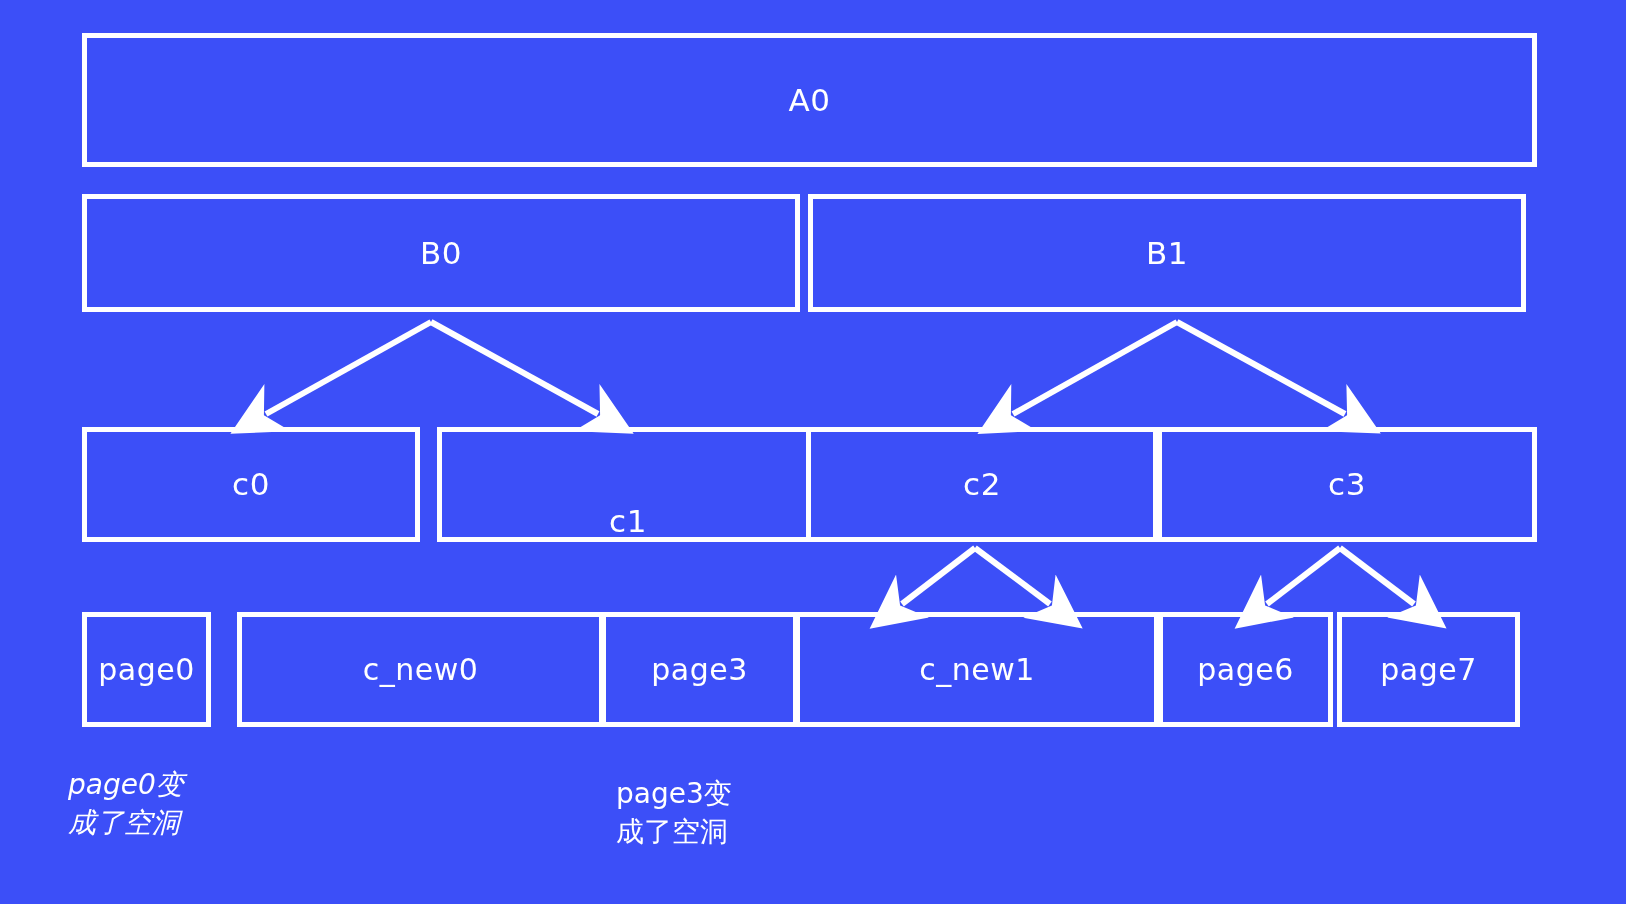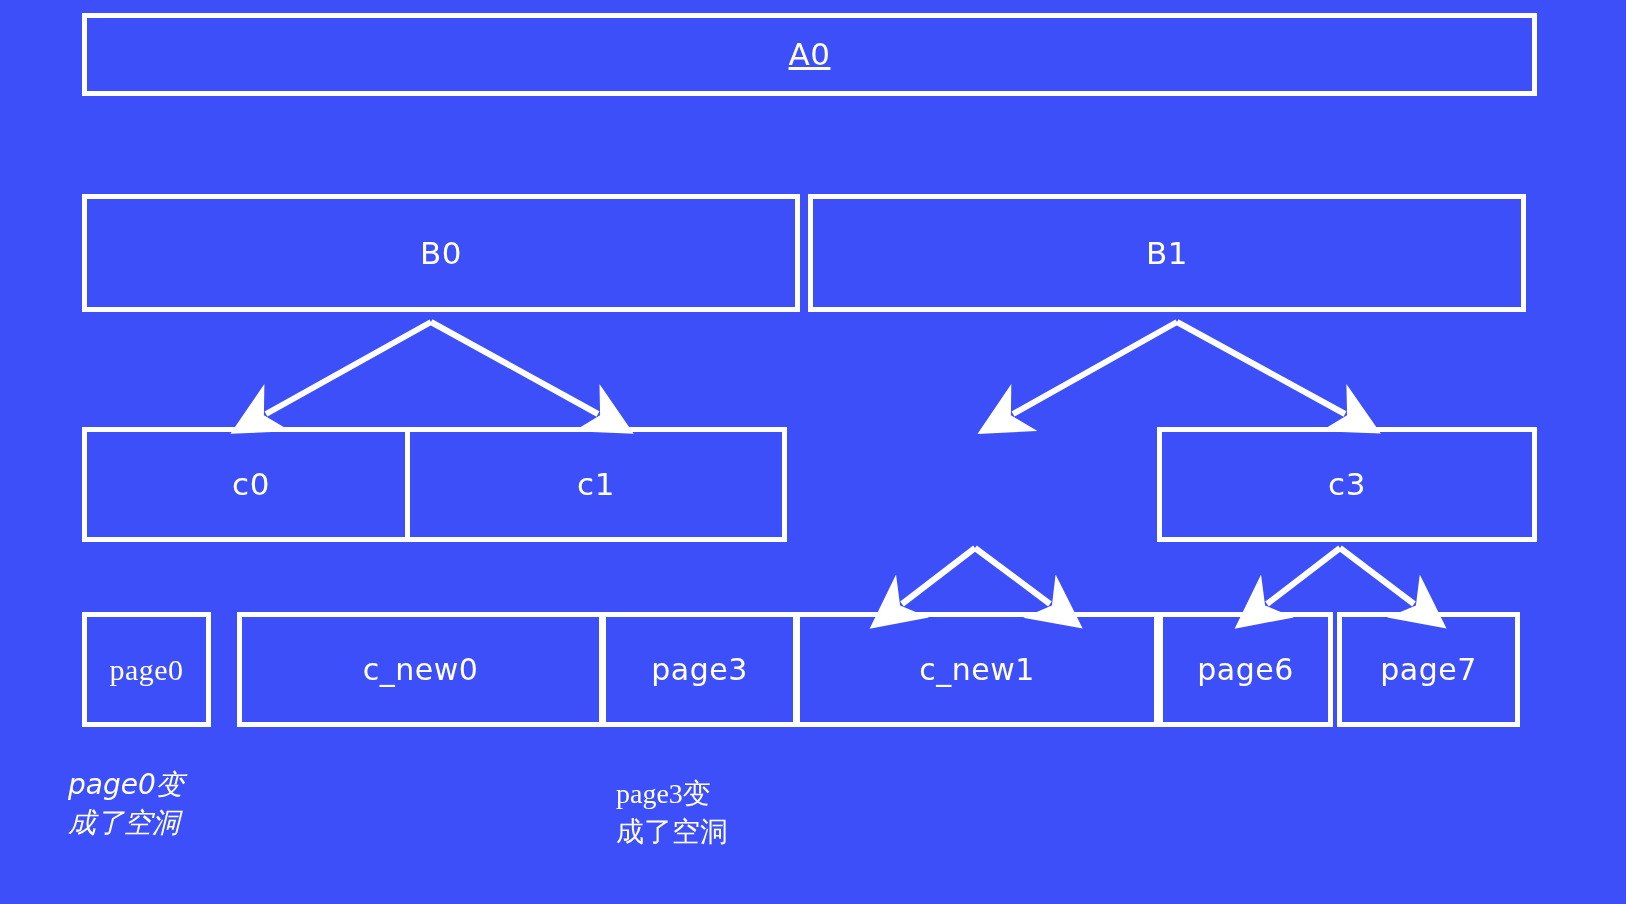--- a/index.html
+++ b/index.html
@@ -53,42 +53,45 @@
     line-height: 1.34;
     color: #ffffff;
     white-space: pre-line;
   }
 </style>
 </head>
 <body>
 
 <div id="canvas">
 
-  <div class="node" style="left:82px; top:13px; width:1455px; height:83px;text-decoration:underline;">
+  <div class="node" style="left:82px; top:33px; width:1455px; height:134px;">
     <span class="node-label">A0</span>
   </div>
 
   <div class="node" style="left:82px; top:194px; width:718px; height:118px;text-align:right;">
     <span class="node-label">B0</span>
   </div>
   <div class="node" style="left:808px; top:194px; width:718px; height:118px;">
     <span class="node-label">B1</span>
   </div>
 
   <div class="node" style="left:82px; top:427px; width:338px; height:115px;">
     <span class="node-label">c0</span>
   </div>
-  <div class="node" style="left:405px; top:427px; width:382px; height:115px;">
+  <div class="node" style="left:437px; top:427px; width:382px; height:115px;align-items:flex-end;">
     <span class="node-label">c1</span>
+  </div>
+  <div class="node" style="left:806px; top:427px; width:352px; height:115px;">
+    <span class="node-label">c2</span>
   </div>
   <div class="node" style="left:1157px; top:427px; width:380px; height:115px;">
     <span class="node-label">c3</span>
   </div>
 
-  <div class="node node-small" style="left:82px; top:612px; width:129px; height:115px;font-family:Liberation Serif, serif;">
+  <div class="node node-small" style="left:82px; top:612px; width:129px; height:115px;">
     <span class="node-label">page0</span>
   </div>
   <div class="node node-small" style="left:237px; top:612px; width:367px; height:115px;">
     <span class="node-label">c_new0</span>
   </div>
   <div class="node node-small" style="left:601px; top:612px; width:197px; height:115px;">
     <span class="node-label">page3</span>
   </div>
   <div class="node node-small" style="left:795px; top:612px; width:364px; height:115px;">
     <span class="node-label">c_new1</span>
@@ -113,16 +116,16 @@
       <line x1="1177" y1="322" x2="1345" y2="414"></line>
       <line x1="975" y1="548" x2="902" y2="604"></line>
       <line x1="975" y1="548" x2="1050" y2="604"></line>
       <line x1="1340" y1="548" x2="1267" y2="604"></line>
       <line x1="1340" y1="548" x2="1414" y2="604"></line>
     </g>
   </svg>
 
   <div class="caption" style="left:68px; top:766px;font-style:italic;">page0变
 成了空洞</div>
-  <div class="caption" style="left:616px; top:775px;font-family:Liberation Serif, serif;">page3变
+  <div class="caption" style="left:616px; top:775px;">page3变
 成了空洞</div>
 
 </div>
 
 </body></html>

